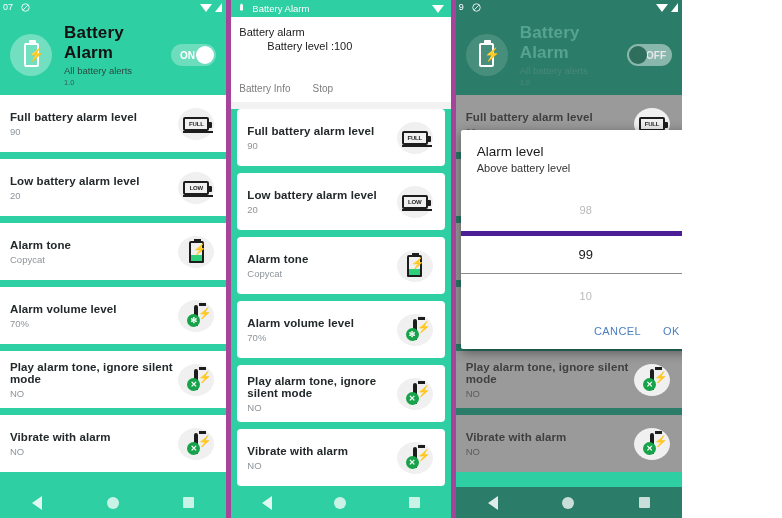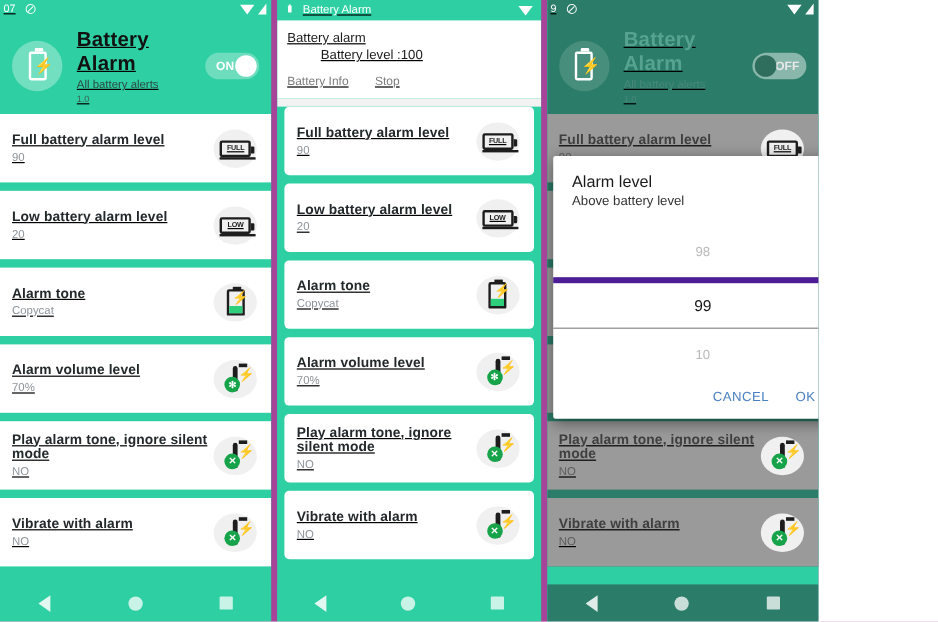--- a/index.html
+++ b/index.html
@@ -1,19 +1,19 @@
 <!DOCTYPE html>
 <html><head>
 <meta charset="utf-8">
 <style>
   * { margin:0; padding:0; box-sizing:border-box; }
   html,body { width:782px; height:518px; background:#fff;
     font-family:"Liberation Sans", sans-serif; overflow:hidden; }
 
-  #stage { position:relative; width:682px; height:518px; display:flex; background:#b0468f;text-decoration:underline; }
+  #stage { position:relative; width:682px; height:518px; display:flex; background:#b0468f; }
 
   .panel { position:relative; height:518px; overflow:hidden; background:#2ecfa3; }
   .p1 { width:260px; }
   .divider { width:5px; height:518px; background:#a6449a; flex:0 0 5px; }
   .p2 { width:252px; }
   .p3 { width:260px; }
 
   
   .statusbar { position:relative; height:15px; background:#2ecfa3; color:#fff;
     font-size:9px; display:flex; align-items:center; padding:0 3px; }
@@ -82,21 +82,21 @@
   .icwrap { position:relative; }
 
   
   .notif-bar { height:17px; background:#2ecfa3; display:flex; align-items:center;
     padding:0 6px; color:#fff; font-size:9.5px; }
   .notif-bar .nb-title { margin-left:6px; font-size:9.5px; }
   .notif-card { background:#fff; padding:9px 8px 6px 8px; }
   .notif-l1 { font-size:11px; color:#1b1b1b; }
   .notif-l2 { font-size:11px; color:#1b1b1b; margin-top:2px;padding-left:28px; }
   .notif-actions { display:flex; gap:22px; margin-top:11px; padding-bottom:2px; }
-  .notif-act { font-size:10px; color:#7d7d7d; }
+  .notif-act { font-size:10px; color:#7d7d7d;margin-top:20px; }
   .notif-gap { height:7px; background:#f2f2f2; }
   .dialog { position:absolute; left:5px; top:130px; width:250px; background:#fff;
     border-radius:2px; box-shadow:0 3px 12px rgba(0,0,0,.45); z-index:5; }
   .dlg-title { font-size:13.5px; color:#1a1a1a; padding:14px 1px 0 16px; }
   .dlg-sub { font-size:11px; color:#333; padding:3px 16px 14px 16px; }
   .picker { }
   .pk-item { height:43px; display:flex; align-items:center; justify-content:center;
     font-size:11px; color:#b9b9b9; }
   .pk-item.sel { color:#1a1a1a; font-size:13px; border-top:5px solid #4c1d95; border-bottom:1px solid #8a8a8a; }
   .dlg-btns { display:flex; justify-content:flex-end; gap:22px; padding:8px 31px 12px 16px; }

